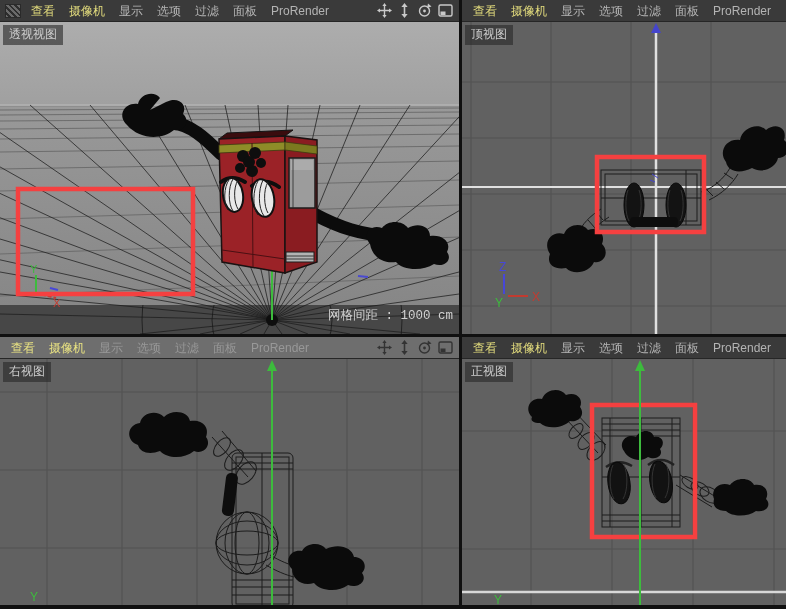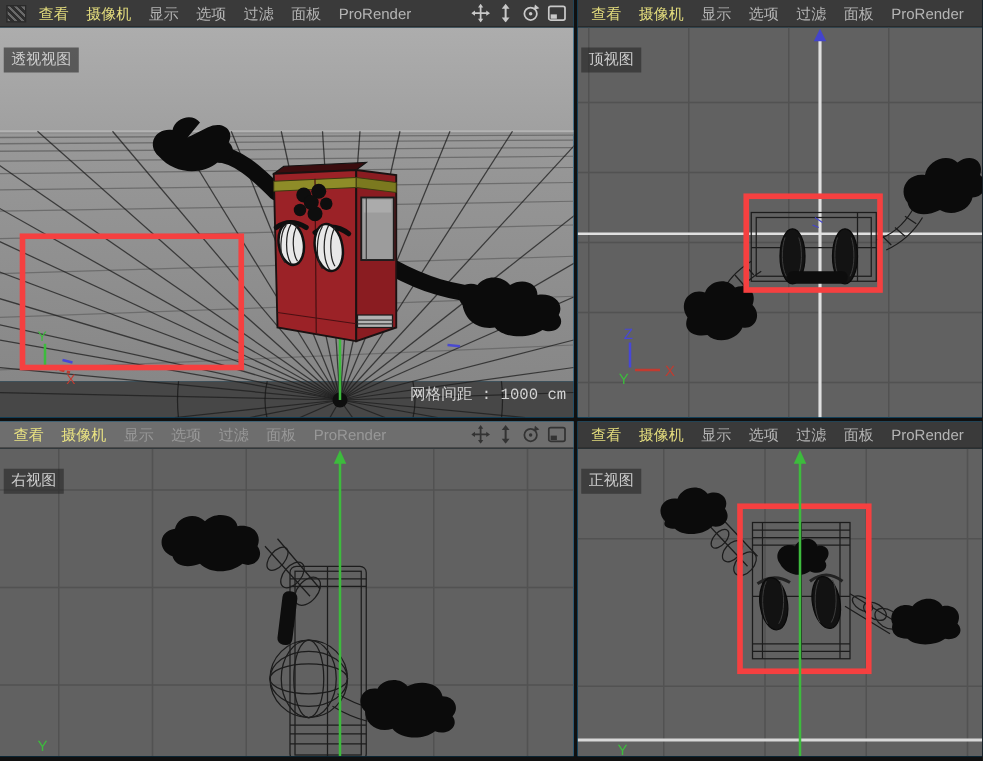--- a/index.html
+++ b/index.html
@@ -1,18 +1,18 @@
 <!DOCTYPE html>
 <html><head>
 <meta charset="utf-8">
 <style>
   html,body{margin:0;padding:0;background:#222;}
   .app{position:relative;width:786px;height:609px;background:#101010;overflow:hidden;
        font-family:"Liberation Sans",sans-serif;-webkit-font-smoothing:antialiased;}
-  .vp{position:absolute;overflow:hidden;background:#0369a1;}
+  .vp{position:absolute;overflow:hidden;background:#a21caf;}
   #vp-persp{left:0;top:0;width:459px;height:334px;}
   #vp-top{left:462px;top:0;width:324px;height:334px;}
   #vp-right{left:0;top:337px;width:459px;height:268px;}
   #vp-front{left:462px;top:337px;width:324px;height:268px;}
 
   .menubar{position:relative;height:22px;display:flex;align-items:center;
            padding:0 4px;font-size:12px;line-height:22px;white-space:nowrap;
            border-bottom:1px solid #262626;box-sizing:border-box;}
   .mb-dark{background:#3a3a3a;color:#b4b4b4;}
   .mb-light{background:#6e6e6e;color:#989898;}
@@ -20,21 +20,21 @@
   .mi.hl{color:#e3dc7d;}
   .mb-light .mi.hl{color:#e9e282;}
   .grip{width:16px;height:14px;margin:0 3px 0 1px;
         background:repeating-linear-gradient(45deg,#6a6a6a 0 2px,#2e2e2e 2px 4px);
         border:1px solid #2a2a2a;box-sizing:border-box;}
   .icup{margin-left:auto;display:flex;gap:6px;align-items:center;padding-right:2px;color:#c9c9c9;}
   .mb-light .icup{color:#333333;}
   .icup svg{display:block;}
 
   .canvas{position:absolute;left:0;top:22px;}
-  .vp-label{position:absolute;left:3px;top:38px;background:rgba(40,40,40,.62);
+  .vp-label{position:absolute;left:3px;top:25px;background:rgba(40,40,40,.62);
             color:#cdcdcd;font-size:12px;padding:1px 6px 2px;z-index:3;}
   .grid-info{position:absolute;right:6px;bottom:10px;color:#d2d2d2;font-size:12.5px;z-index:3;font-family:Liberation Mono, monospace;}
   text{font-family:"Liberation Sans",sans-serif;}
 </style>
 </head>
 <body>
 
 <div class="app">
 
   <div class="vp" id="vp-persp">

